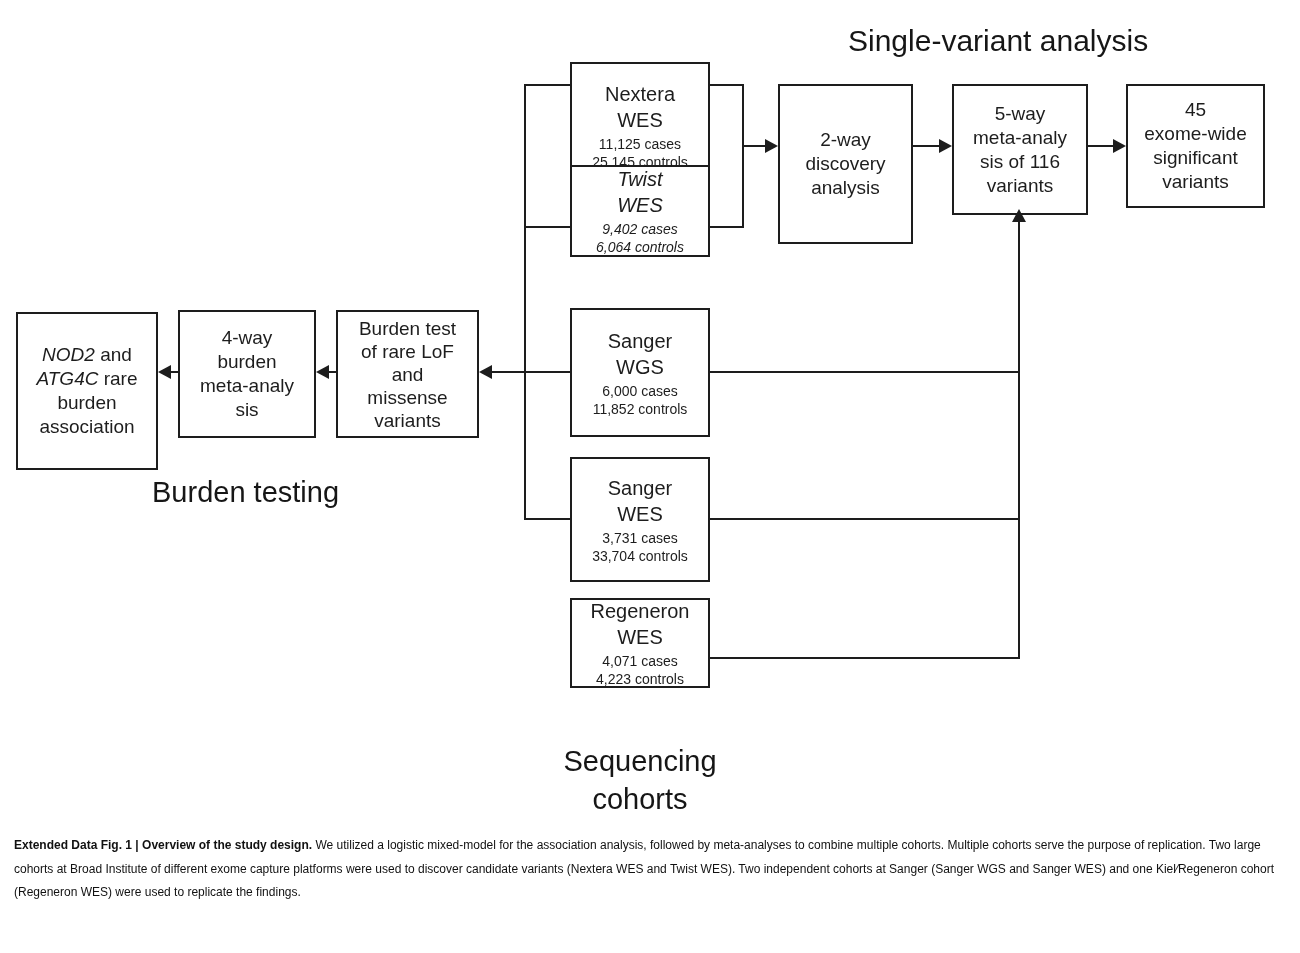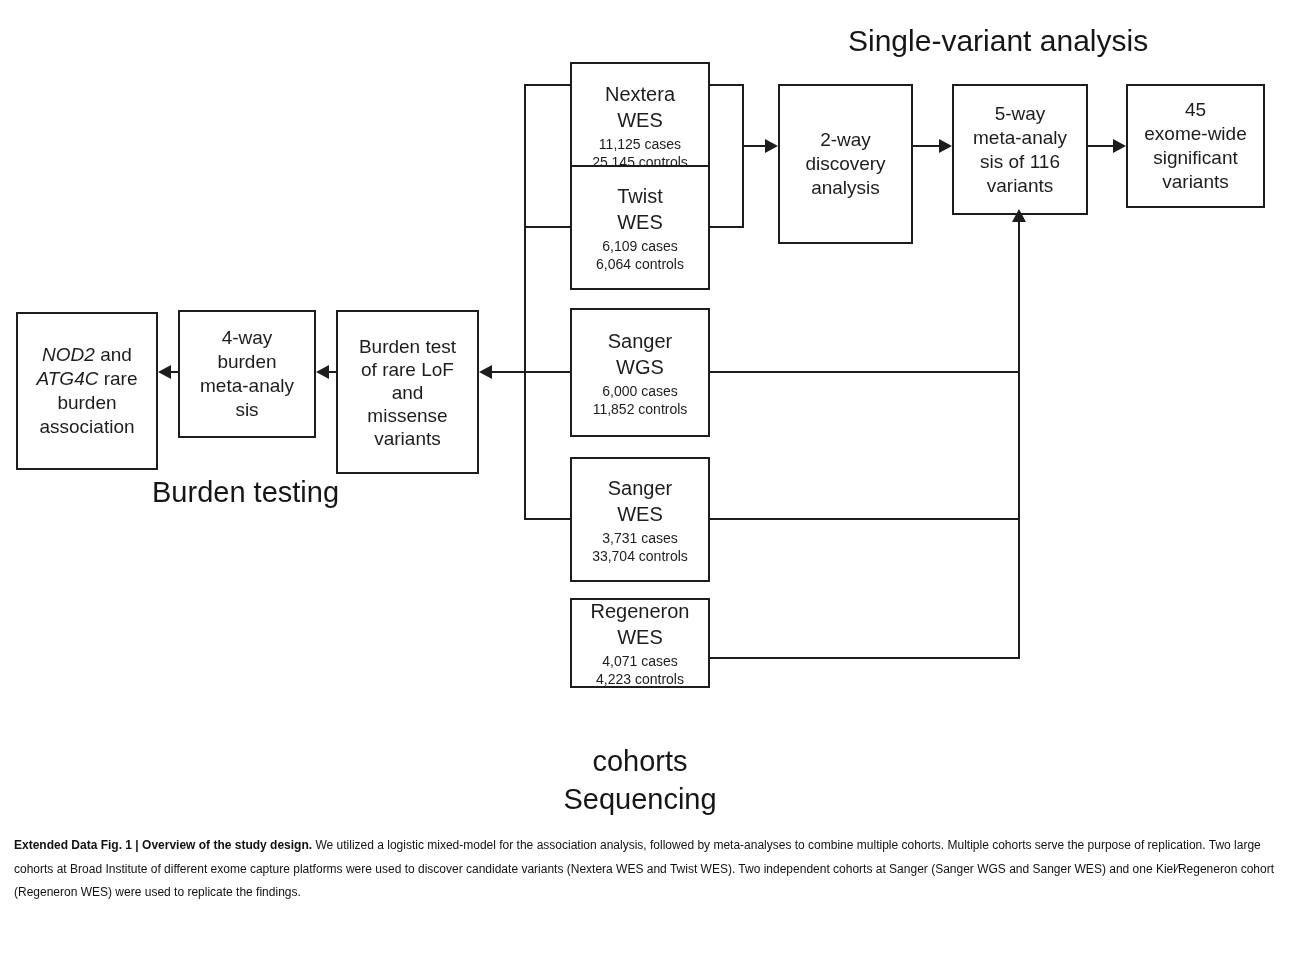--- a/index.html
+++ b/index.html
@@ -29,42 +29,42 @@
   i{font-style:italic;}
 </style>
 </head>
 <body>
 
 <div id="canvas">
 
   <div class="section-title" style="left:152px;top:476px;">Burden testing</div>
   <div class="section-title" style="left:848px;top:24px;font-size:30px;">Single-variant analysis</div>
   <div class="section-title" style="left:540px;top:742px;width:200px;text-align:center;line-height:38px;white-space:normal;">
+    <div>Sequencing</div>
     <div>cohorts</div>
-    <div>Sequencing</div>
   </div>
 
   <div class="box" style="left:570px;top:22px;width:140px;height:128px;margin-top:40px;">
     <div class="box-title">
       <div>Nextera</div>
       <div>WES</div>
     </div>
     <div class="box-stats">
       <div>11,125 cases</div>
       <div>25,145 controls</div>
     </div>
   </div>
 
-  <div class="box" style="left:570px;top:165px;width:140px;height:125px;">
+  <div class="box" style="left:570px;top:165px;width:140px;height:92px;font-style:italic;">
     <div class="box-title">
       <div>Twist</div>
       <div>WES</div>
     </div>
     <div class="box-stats">
-      <div>6,109 cases</div>
+      <div>9,402 cases</div>
       <div>6,064 controls</div>
     </div>
   </div>
 
   <div class="box" style="left:570px;top:308px;width:140px;height:129px;">
     <div class="box-title">
       <div>Sanger</div>
       <div>WGS</div>
     </div>
     <div class="box-stats">
@@ -114,21 +114,21 @@
 
   <div class="box" style="left:1126px;top:84px;width:139px;height:124px;">
     <div class="box-text19">
       <div>45</div>
       <div>exome-wide</div>
       <div>significant</div>
       <div>variants</div>
     </div>
   </div>
 
-  <div class="box" style="left:336px;top:310px;width:143px;height:164px;">
+  <div class="box" style="left:336px;top:310px;width:143px;height:128px;">
     <div class="box-text19" style="line-height:23px;">
       <div>Burden test</div>
       <div>of rare LoF</div>
       <div>and</div>
       <div>missense</div>
       <div>variants</div>
     </div>
   </div>
 
   <div class="box" style="left:178px;top:310px;width:138px;height:128px;">

